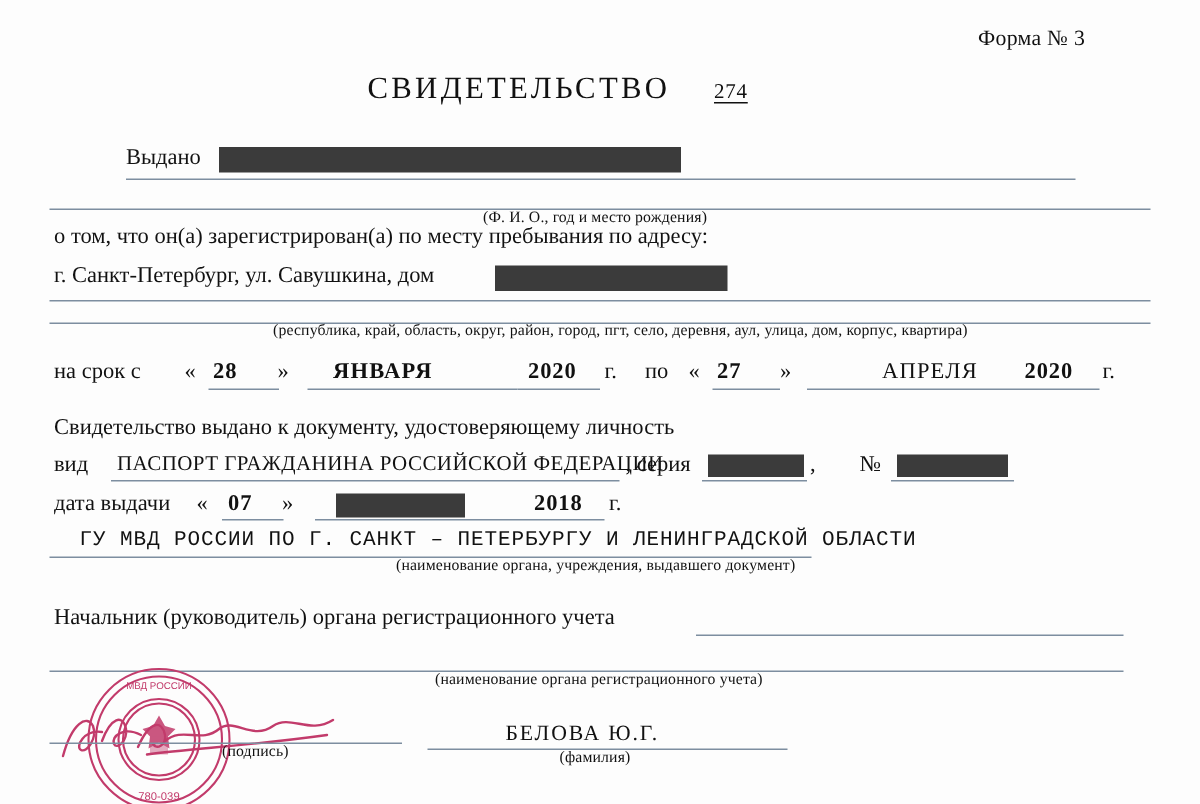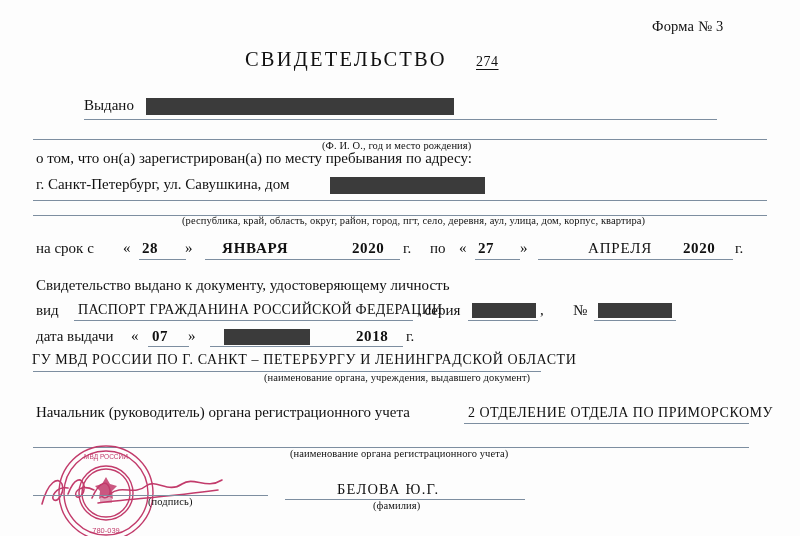--- a/index.html
+++ b/index.html
@@ -119,21 +119,21 @@
   .r9-d   { left: 152px; font-weight: bold; letter-spacing: 0.6px; }
   .r9-q2  { left: 188px; }
   .r9-red { left: 224px; top: 329px; width: 86px; height: 16px; }
   .r9-y   { left: 356px; font-weight: bold; letter-spacing: 0.6px; }
   .r9-g   { left: 406px; }
   .u10 { left: 148px; top: 346px; width: 41px; }
   .u11 { left: 210px; top: 346px; width: 138px; }
   .u12 { left: 348px; top: 346px; width: 55px; }
 
   
-  .r10 { left: 32px; top: 352px; font-size: 14px; letter-spacing: 0.6px; }
+  .r10 { left: 53px; top: 352px; font-size: 14px; letter-spacing: 0.6px; font-family: Liberation Mono, monospace; }
   .r10-line { left: 33px; top: 371px; width: 508px; }
   .r10-cap  { left: 264px; top: 372px; }
 
   
   .r11 { left: 36px; top: 404px; font-size: 15px; }
   .r11-val { left: 468px; top: 405px; font-size: 14px; letter-spacing: 0.5px; }
   .r11-line { left: 464px; top: 423px; width: 285px; }
   .r12 { left: 36px; top: 429px; font-size: 14px; letter-spacing: 0.5px; }
   .r12-line { left: 33px; top: 447px; width: 716px; }
   .r12-cap  { left: 290px; top: 448px; }
@@ -224,21 +224,20 @@
   <div class="abs r9 r9-g">г.</div>
   <div class="abs line u10"></div>
   <div class="abs line u11"></div>
   <div class="abs line u12"></div>
 
   <div class="abs r10">ГУ  МВД  РОССИИ  ПО  Г. САНКТ – ПЕТЕРБУРГУ  И  ЛЕНИНГРАДСКОЙ ОБЛАСТИ</div>
   <div class="abs line r10-line"></div>
   <div class="abs small r10-cap">(наименование органа, учреждения, выдавшего документ)</div>
 
   <div class="abs r11">Начальник (руководитель) органа регистрационного учета</div>
-  <div class="abs r11-val">2 ОТДЕЛЕНИЕ ОТДЕЛА  ПО ПРИМОРСКОМУ</div>
   <div class="abs line r11-line"></div>
   <div class="abs line r12-line"></div>
   <div class="abs small r12-cap">(наименование органа регистрационного учета)</div>
 
   <svg class="abs sig-scribble" viewBox="0 0 190 40" xmlns="http://www.w3.org/2000/svg">
     <g fill="none" stroke="#c23b6b" stroke-width="1.6" stroke-linecap="round">
       <path d="M4 34 C10 12, 20 6, 24 14 C27 22, 20 32, 16 30 C12 28, 18 16, 30 18"></path>
       <path d="M30 24 C36 8, 44 6, 46 16 C47 24, 40 30, 38 26 C36 21, 44 14, 56 20"></path>
       <path d="M54 28 C62 10, 70 10, 72 20 C73 27, 66 30, 64 26"></path>
       <path d="M72 24 C84 14, 96 26, 108 16 C118 8, 130 24, 144 14 C156 6, 168 20, 184 10"></path>

